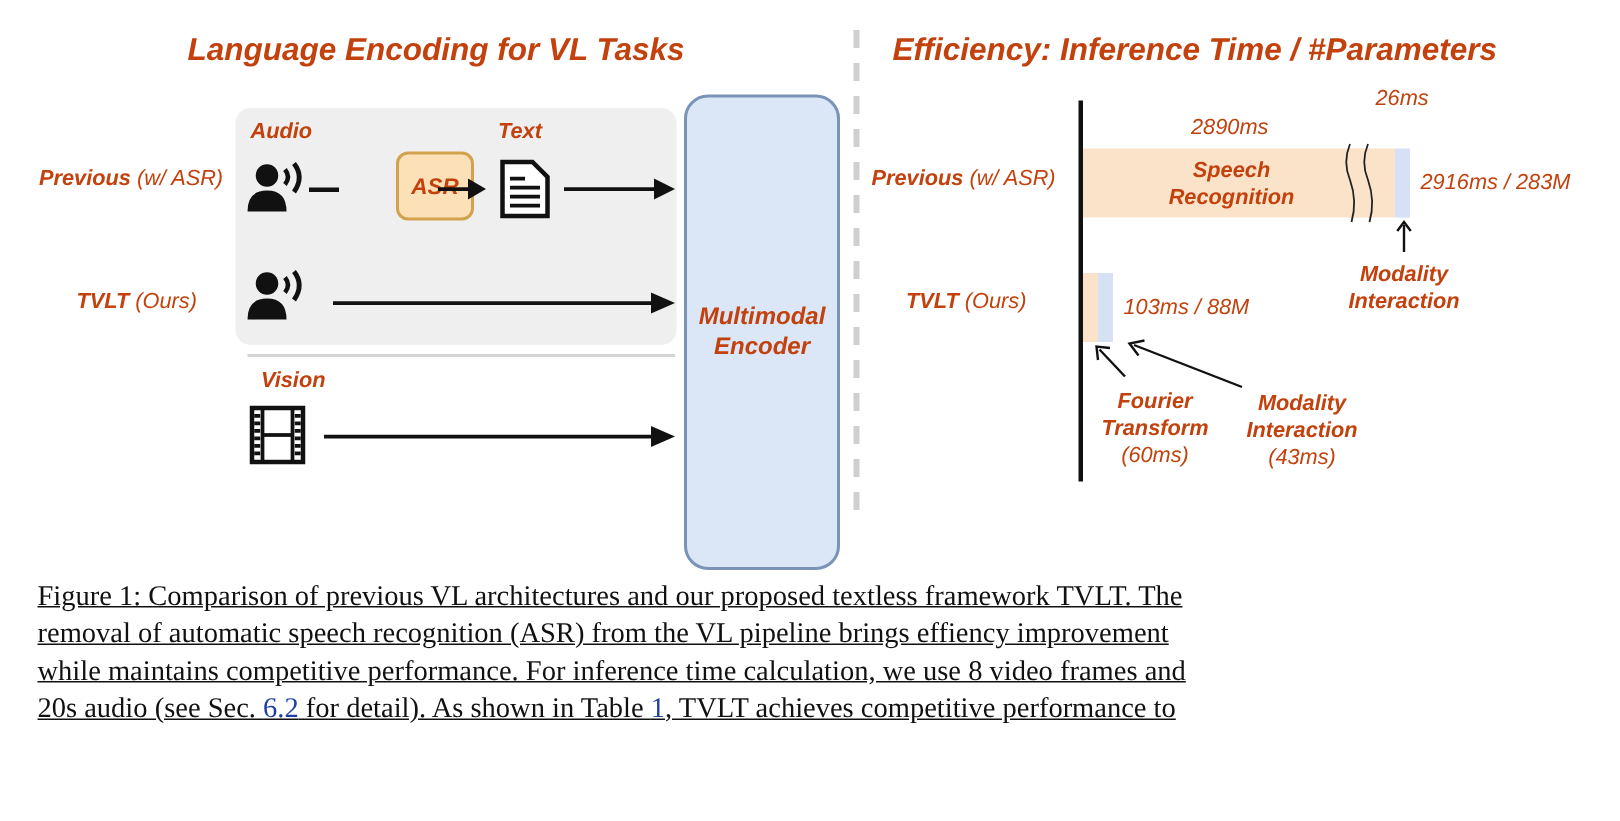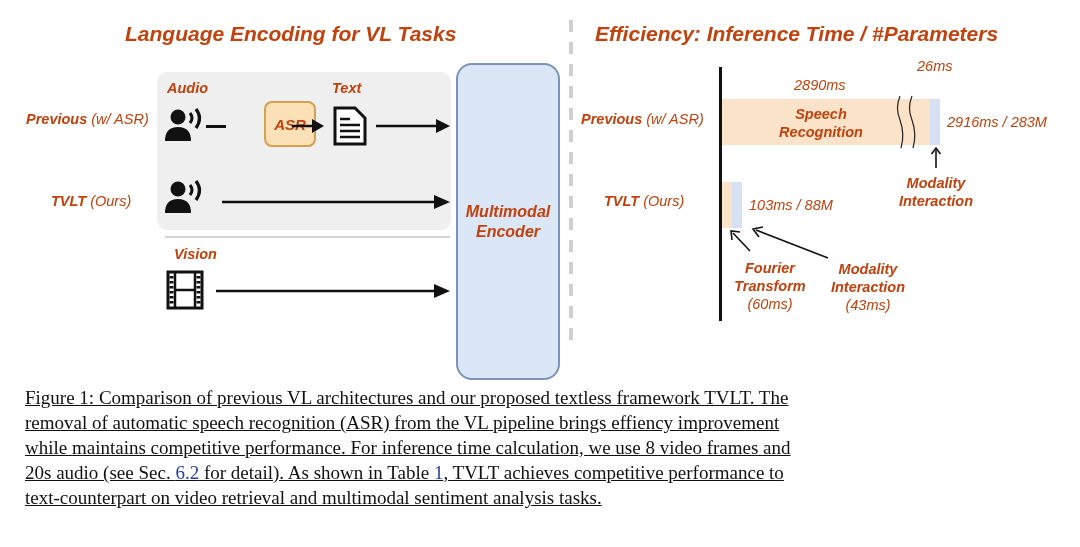--- a/index.html
+++ b/index.html
@@ -188,14 +188,13 @@
   <div>Modality</div>
   <div>Interaction</div>
   <div style="font-weight:normal;">(43ms)</div>
 </div>
 
 <div class="abs serif caption">
   <span class="line">Figure 1: Comparison of previous VL architectures and our proposed textless framework TVLT. The</span>
   <span class="line">removal of automatic speech recognition (ASR) from the VL pipeline brings effiency improvement</span>
   <span class="line">while maintains competitive performance. For inference time calculation, we use 8 video frames and</span>
   <span class="line"><span>20s audio (see Sec. </span><span class="link">6.2</span><span> for detail). As shown in Table </span><span class="link">1</span><span>, TVLT achieves competitive performance to</span></span>
-  <span class="line">text-counterpart on video retrieval and multimodal sentiment analysis tasks.</span>
 </div>
 
 </body></html>

